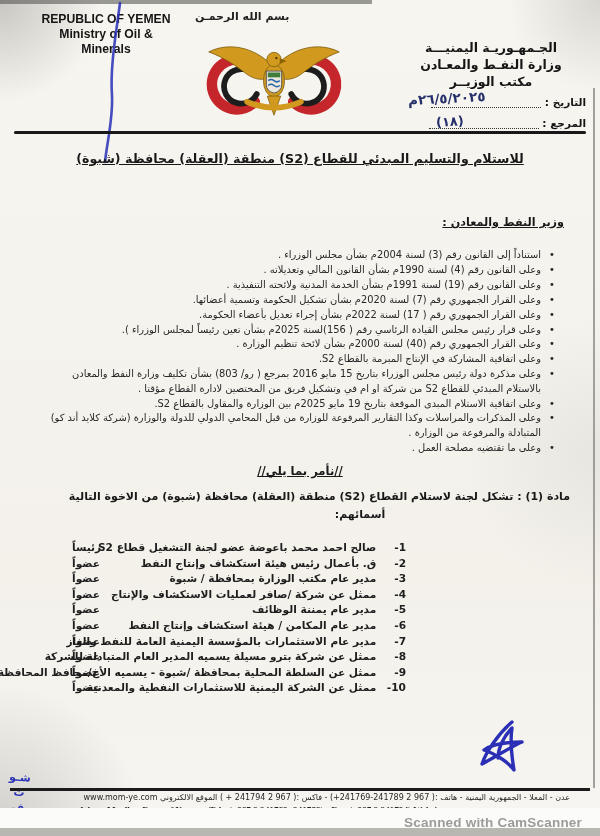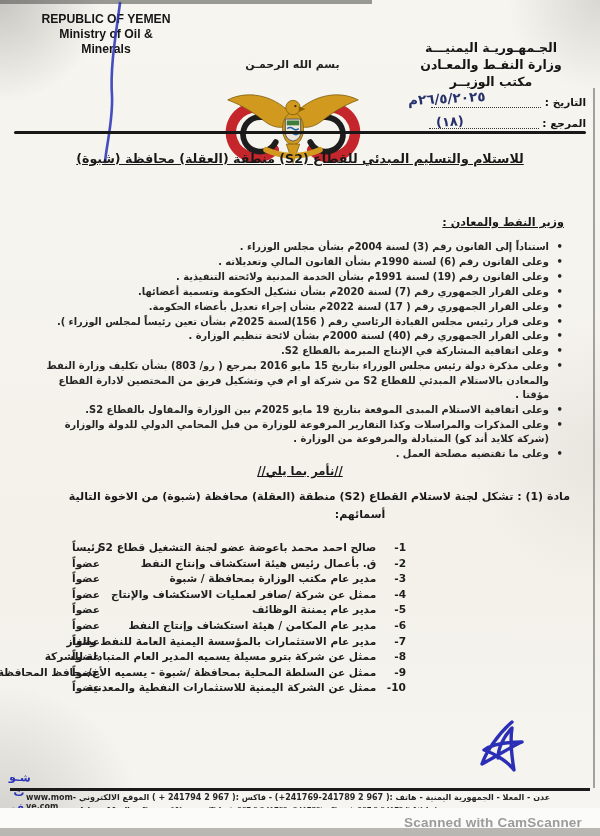--- a/index.html
+++ b/index.html
@@ -21,21 +21,21 @@
   .watermark{position:absolute;right:18px;bottom:-2px;font-family:"Liberation Sans",sans-serif;
     font-size:13.5px;font-weight:bold;color:#9b9b9b;letter-spacing:.2px;}
 
   
   .hdr-left{position:absolute;left:22px;top:12px;width:168px;text-align:center;
     font-family:"Liberation Sans",sans-serif;font-weight:bold;color:#151515;}
   .hdr-left .l{font-size:12.2px;line-height:1.22;}
   .hdr-left .fields{margin-top:9px;text-align:left;font-size:10.5px;line-height:1.7;white-space:nowrap;}
   .pen-stroke{position:absolute;left:92px;top:0;pointer-events:none;}
 
-  .hdr-center{position:absolute;left:195px;top:10px;width:195px;text-align:center;margin-top:48px;}
+  .hdr-center{position:absolute;left:195px;top:10px;width:195px;}
   .basmala{font-size:11px;font-weight:bold;color:#222;}
   .emblem{margin-top:2px;}
 
   .hdr-right{position:absolute;right:14px;top:12px;width:190px;direction:rtl;text-align:center;color:#151515;margin-top:28px;}
   .hdr-right .l{font-size:12.5px;font-weight:bold;line-height:1.35;}
   .field{position:relative;direction:rtl;text-align:right;font-size:10.5px;font-weight:bold;margin-top:5px;height:16px;}
   .field .lab{display:inline-block;}
   .field .dots{display:inline-block;width:110px;border-bottom:1.5px dotted #333;height:11px;vertical-align:bottom;}
   .hand{position:absolute;color:#26306b;font-size:13.5px;font-weight:bold;transform:rotate(-3deg);}
   .hand.date{left:12px;top:-6px;}
@@ -43,44 +43,44 @@
 
   .rule1{position:absolute;top:131px;left:14px;right:14px;height:3.2px;background:#181818;border-radius:2px;}
 
   
   .title{position:absolute;top:149px;left:30px;right:30px;direction:rtl;text-align:center;
     font-weight:bold;font-size:12.6px;color:#181818;line-height:1.55;}
   .title .u{text-decoration:underline;}
   .salutation{position:absolute;top:216px;right:36px;direction:rtl;font-weight:bold;font-size:11.2px;
     text-decoration:underline;color:#181818;}
 
-  .preamble{position:absolute;top:240px;right:36px;left:30px;direction:rtl;margin:0;padding:0;
-    list-style:none;font-size:9.9px;font-weight:bold;color:#262626;line-height:14.4px;}
+  .preamble{position:absolute;top:240px;right:36px;left:30px;direction:rtl;margin:8px;padding:0;
+    list-style:none;font-size:9.9px;font-weight:normal;color:#262626;line-height:14.4px;}
   .preamble li{position:relative;padding-right:15px;margin:0 0 .5px 0;}
   .preamble li::before{content:"•";position:absolute;right:1px;top:0;font-size:10px;}
 
   .order-heading{position:absolute;top:464px;left:0;right:0;text-align:center;direction:rtl;
     font-weight:bold;font-size:11.6px;text-decoration:underline;color:#181818;}
 
   .article{position:absolute;top:488px;right:30px;left:30px;direction:rtl;text-align:right;
     font-weight:bold;font-size:11px;color:#181818;line-height:1.6;}
   .article .c{display:block;text-align:center;margin-left:120px;}
 
   .members{position:absolute;top:540px;right:36px;left:30px;direction:rtl;}
   .mrow{position:relative;direction:rtl;font-weight:bold;font-size:10.6px;color:#1d1d1d;
     line-height:15.6px;padding-right:158px;white-space:nowrap;}
   .mnum{display:inline-block;min-width:26px;}
   .mrole{position:absolute;left:42px;top:0;font-weight:bold;}
 
   .signature{position:absolute;left:468px;top:714px;}
 
   
   .rule2{position:absolute;top:788px;left:10px;right:10px;height:2.6px;background:#1b1b1b;}
-  .foot-ar{position:absolute;top:793px;left:26px;right:30px;direction:rtl;text-align:left;
-    font-size:8px;font-weight:bold;color:#272727;}
+  .foot-ar{position:absolute;top:793px;left:26px;right:30px;direction:rtl;text-align:right;
+    font-size:8px;font-weight:normal;color:#272727;}
   .foot-en{position:absolute;top:805px;left:30px;right:30px;text-align:center;
     font-family:"Liberation Serif",serif;font-size:9.2px;font-weight:bold;color:#272727;}
 
   .margin-notes{position:absolute;left:6px;top:770px;width:26px;color:#2c35b8;
     font-size:11px;font-weight:bold;line-height:15px;text-align:center;transform:rotate(4deg);}
 </style>
 </head>
 <body>
 
 <div class="page">
@@ -147,21 +147,21 @@
     <div class="title">
       <div class="u">للاستلام والتسليم المبدئي للقطاع (S2) منطقة (العقلة) محافظة (شبوة)</div>
     </div>
 
     <div class="salutation">وزير النفط والمعادن :</div>
 
     <ul class="preamble">
 
         <li>استناداً إلى القانون رقم (3) لسنة 2004م بشأن مجلس الوزراء .</li>
 
-        <li>وعلى القانون رقم (6) لسنة 1990م بشأن القانون المالي وتعديلاته .</li>
+        <li>وعلى القانون رقم (4) لسنة 1990م بشأن القانون المالي وتعديلاته .</li>
 
         <li>وعلى القانون رقم (19) لسنة 1991م بشأن الخدمة المدنية ولائحته التنفيذية .</li>
 
         <li>وعلى القرار الجمهوري رقم (7) لسنة 2020م بشأن تشكيل الحكومة وتسمية أعضائها.</li>
 
         <li>وعلى القرار الجمهوري رقم ( 17) لسنة 2022م بشأن إجراء تعديل بأعضاء الحكومة.</li>
 
         <li>وعلى قرار رئيس مجلس القيادة الرئاسي رقم ( 156)لسنة 2025م بشأن تعين رئيساً لمجلس الوزراء ).</li>
 
         <li>وعلى القرار الجمهوري رقم (40) لسنة 2000م بشأن لائحة تنظيم الوزارة .</li>

